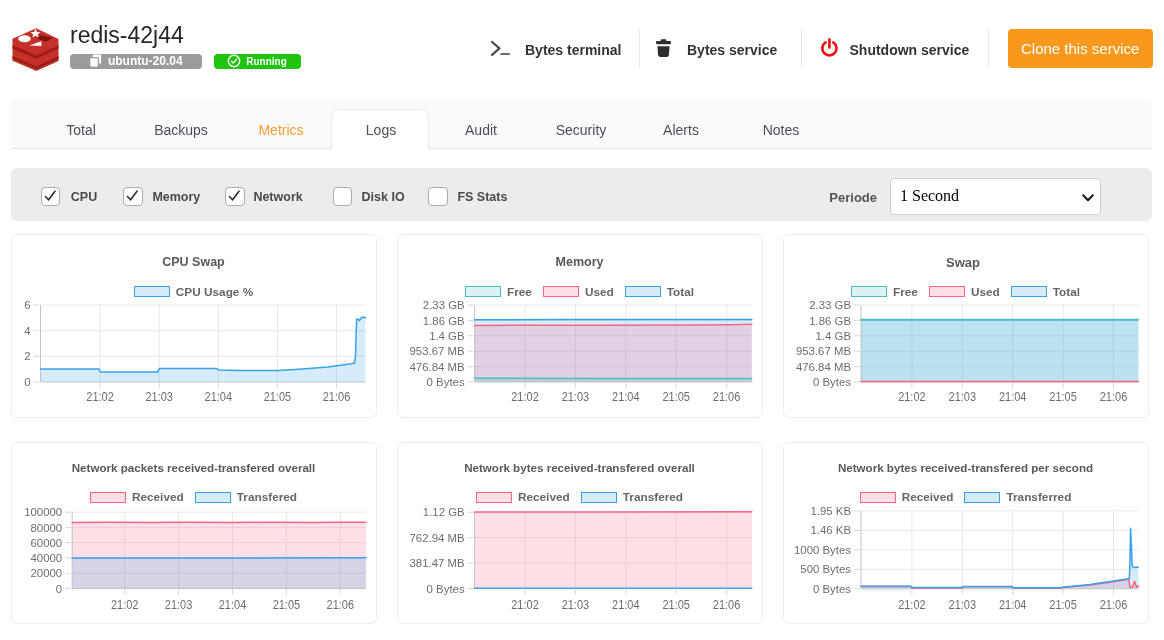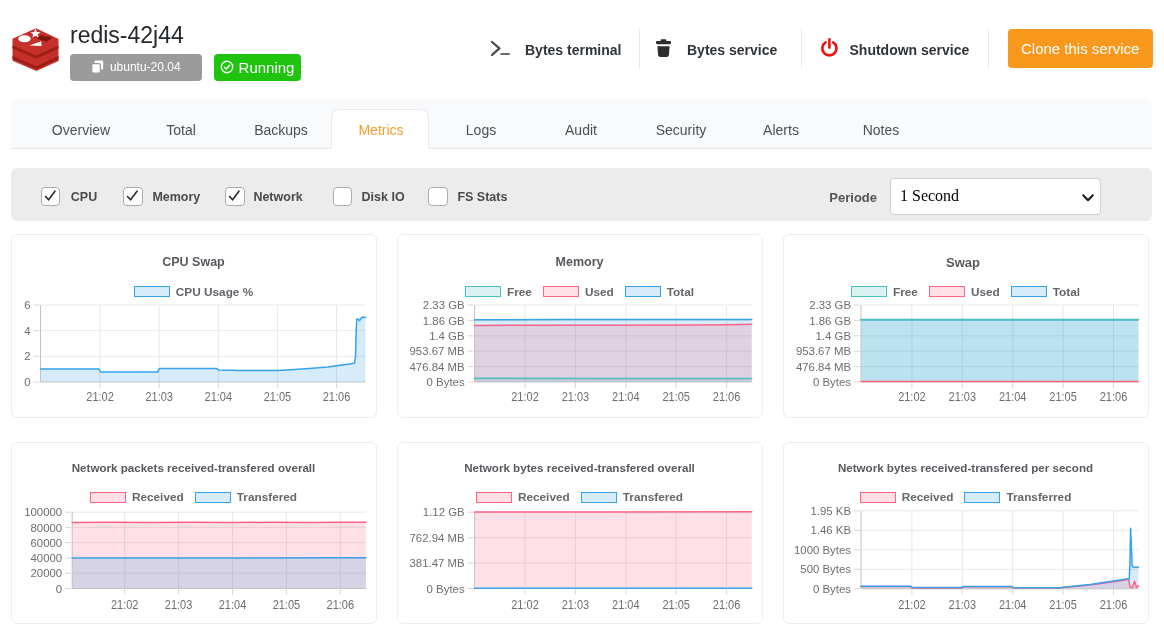--- a/index.html
+++ b/index.html
@@ -10,21 +10,21 @@
 .llab { font-size:11.8px; color:#63666a; margin-right:11px;font-weight:bold; }
 .llab:last-child { margin-right:0; }
 .tabstrip { position:absolute; left:11px; top:98.5px; width:1141px; height:50px; background:#f9fafb; border-bottom:1px solid #e4e7ea; border-radius:6px 6px 0 0; }
 .tabs { position:absolute; left:31px; top:98.5px; height:49px; display:flex; }
 .tab { width:100px; text-align:center; line-height:62px; font-size:14px; color:#4b5056; }
 .activetab { position:absolute; left:330.8px; top:108.9px; width:98.7px; height:40.6px; background:#fff; border:1px solid #e9ebee; border-bottom:none; border-radius:8px 8px 0 0; }
 .tab.active { color:#f89d30; position:relative; z-index:3; }
 .filterband { position:absolute; left:11px; top:167.5px; width:1141px; height:53.5px; background:#ececec; border-radius:6px; }
 .cb { position:absolute; top:186.5px; width:19.5px; height:19.5px; background:#fff; border:1px solid #ababab; border-radius:4px; display:flex; align-items:center; justify-content:center; }
 .cblab { position:absolute; top:190px; font-size:12.5px; font-weight:bold; color:#4a4a4a; }
-.badge { position:absolute; top:53.5px; height:27px; border-radius:4px; color:#fff; font-weight:normal; display:flex; align-items:center; justify-content:center; }
+.badge { position:absolute; top:53.5px; height:15px; border-radius:4px; color:#fff; font-weight:bold; display:flex; align-items:center; justify-content:center; }
 .actlab { position:absolute; top:41.5px; font-size:14px; font-weight:bold; color:#303439; }
 .sep { position:absolute; top:28.5px; width:1px; height:39px; background:#e8e8e8; }
 </style></head>
 <body>
 
 <svg class="abs" style="left:12px;top:27px" width="47" height="44" viewBox="0 0 47 44">
 <path d="M24,1.2 L46.5,12 L46.5,34 L24.3,44 L0.5,33.8 L0.5,11.8 Z" fill="#c6302b"></path>
 <path d="M0.5,18.3 L24.3,28.6 L46.5,18.5 L46.5,21.6 L24.3,31.7 L0.5,21.4 Z" fill="#9b1f15"></path>
 <path d="M0.5,28.9 L24.3,39.2 L46.5,29.1 L46.5,32.2 L24.3,42.2 L0.5,31.9 Z" fill="#9b1f15"></path>
 <polygon points="23.5,1.6 24.9,4.9 28.5,5.2 25.8,7.2 26.7,10.5 23.5,8.7 20.3,10.5 21.2,7.2 18.5,5.2 22.1,4.9" fill="#fff"></polygon>
@@ -33,21 +33,21 @@
 <polygon points="28.4,8.3 40.6,10.6 34.5,14.7 24.9,11.7" fill="#7e150f"></polygon>
 </svg>
 <div class="abs" style="left:70px;top:22px;font-size:23px;font-weight:500;color:#24282d">redis-42j44</div>
 <div class="badge" style="left:70px;width:131.5px;background:#9b9b9b;font-size:12px">
     <svg width="13" height="14" viewBox="0 0 13 14">
       <rect x="3.6" y="0.6" width="8.6" height="9" rx="1.4" fill="#fff"></rect>
       <rect x="0.8" y="3.6" width="8.6" height="9.6" rx="1.4" fill="#fff" stroke="#9b9b9b" stroke-width="1.2"></rect>
     </svg>
     <span style="margin-left:6px">ubuntu-20.04</span>
   </div>
-<div class="badge" style="left:213.5px;width:87px;background:#1fc40e;font-size:15px">
+<div class="badge" style="left:213.5px;width:87px;background:#1fc40e;font-size:10px">
     <svg width="14" height="14" viewBox="0 0 14 14">
       <circle cx="7" cy="7" r="5.7" fill="none" stroke="#fff" stroke-width="1.4"></circle>
       <path d="M4.4,7.2 L6.2,9 L9.6,5.2" fill="none" stroke="#fff" stroke-width="1.4" stroke-linecap="round" stroke-linejoin="round"></path>
     </svg>
     <span style="margin-left:5px">Running</span>
   </div>
 <svg class="abs" style="left:491px;top:40px" width="20" height="17" viewBox="0 0 20 17">
     <path d="M1.1,2 L8.4,8.4 L1.1,14.9" fill="none" stroke="#4d4d4d" stroke-width="2.3" stroke-linecap="round" stroke-linejoin="round"></path>
     <rect x="9.2" y="13" width="9.8" height="2" rx="1" fill="#6b6b6b"></rect>
   </svg>
@@ -64,21 +64,20 @@
     <path d="M6.6,4.3 A7.1,7.1 0 1,0 14.2,4.3" fill="none" stroke="#f01011" stroke-width="2.6" stroke-linecap="round"></path>
     <line x1="10.4" y1="1.4" x2="10.4" y2="9.6" stroke="#f01011" stroke-width="2.6" stroke-linecap="round"></line>
   </svg>
 <div class="actlab" style="left:849.5px">Shutdown service</div>
 <div class="sep" style="left:988px"></div>
 <div class="abs" style="left:1007.7px;top:28.8px;width:145px;height:39.4px;background:#f8991d;border-radius:4px;color:#fff;font-size:15px;display:flex;align-items:center;justify-content:center">Clone this service</div>
 
 <div class="tabstrip"></div>
 <div class="activetab"></div>
 <div class="tabs">
-    <div class="tab">Overview</div>
     <div class="tab">Total</div>
     <div class="tab">Backups</div>
     <div class="tab active">Metrics</div>
     <div class="tab">Logs</div>
     <div class="tab">Audit</div>
     <div class="tab">Security</div>
     <div class="tab">Alerts</div>
     <div class="tab">Notes</div>
   </div>
 

